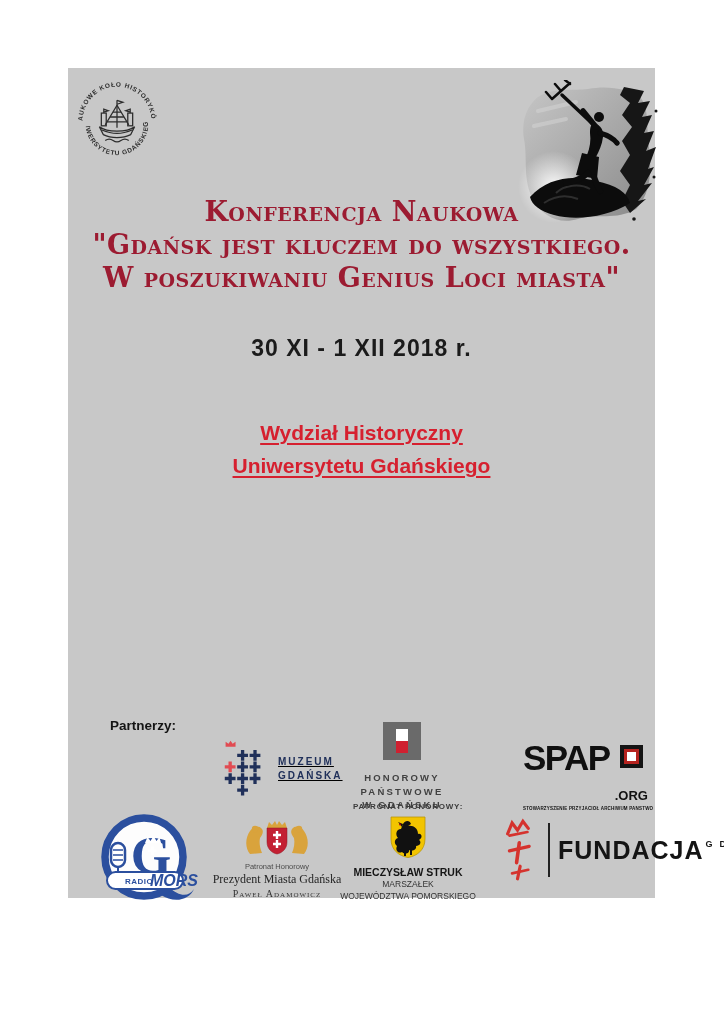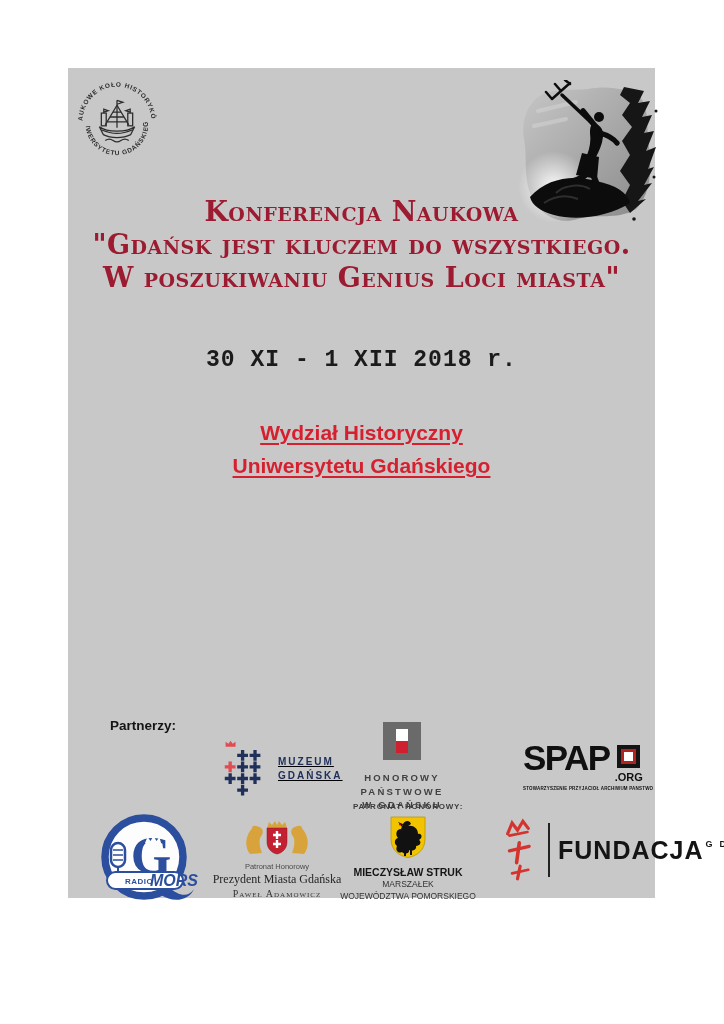--- a/index.html
+++ b/index.html
@@ -12,22 +12,22 @@
   
   .club-logo{left:2px;top:2px;width:94px;height:94px;}
 
   
   .neptune{left:436px;top:12px;width:158px;height:154px;}
 
   
   .title-block{left:0;right:0;top:127px;text-align:center;
     font-family:"DejaVu Serif",serif;font-variant:small-caps;font-weight:600;
     font-size:27px;line-height:33px;color:#9c1b31;letter-spacing:0.5px;}
-  .date-line{left:0;right:0;top:279px;text-align:center;font-weight:800;
-    font-size:23px;letter-spacing:1px;color:#1b1b1b;font-family:Liberation Mono, monospace;}
+  .date-line{left:0;right:0;top:267px;text-align:center;font-weight:800;
+    font-size:23px;letter-spacing:1px;color:#1b1b1b;}
   .venue-block{left:0;right:0;top:348px;text-align:center;font-weight:800;
     font-size:21px;line-height:33px;color:#d6202f;}
   .venue-block div{text-decoration:underline;text-decoration-thickness:1.5px;text-underline-offset:3px;}
 
   
   .partners-label{left:42px;top:650px;font-size:13.5px;font-weight:800;color:#141414;}
 
   .wydzial{left:17px;top:674px;display:flex;gap:9px;align-items:flex-start;}
   .tri-col{display:flex;flex-direction:column;gap:5px;padding-top:2px;}
   .tri-down{width:0;height:0;border-left:14px solid transparent;border-right:14px solid transparent;border-top:22px solid #f5822a;}
@@ -42,21 +42,21 @@
   .archiwum-sq{display:inline-block;width:38px;height:38px;background:#6a6a6a;position:relative;}
   .archiwum-sq .flag{position:absolute;left:13px;top:7px;width:12px;height:24px;background:#ffffff;}
   .archiwum-sq .flag:after{content:"";position:absolute;left:0;top:12px;width:12px;height:12px;background:#cf2030;}
   .archiwum-name{margin-top:7px;font-size:9.5px;font-weight:700;letter-spacing:2.2px;color:#414141;line-height:13.5px;}
 
   .spap{left:455px;top:673px;width:130px;}
   .spap-row{display:flex;align-items:flex-start;gap:5px;}
   .spap-name{font-size:35px;font-weight:900;letter-spacing:-1.5px;color:#101010;line-height:34px;font-stretch:condensed;}
   .spap-glyph-wrap{display:flex;flex-direction:column;align-items:center;margin-top:4px;}
   .spap-glyph{width:9px;height:9px;background:#ffffff;border:3px solid #b5231f;box-shadow:0 0 0 4px #141414;margin:4px;}
-  .spap-suffix{font-size:11px;font-weight:700;color:#101010;margin-top:3px;}
+  .spap-suffix{font-size:13px;font-weight:700;color:#101010;margin-top:20px;}
   .spap-tagline{margin-top:3px;font-size:4.5px;font-weight:600;color:#101010;white-space:nowrap;overflow:hidden;letter-spacing:0.2px;}
 
   .patronat-label{left:272px;top:734px;width:136px;text-align:center;font-size:8px;font-weight:700;letter-spacing:0.8px;color:#3c3c3c;}
 
   .mors{left:27px;top:745px;width:104px;height:92px;}
 
   .prezydent{left:139px;top:752px;width:140px;text-align:center;}
   .prez-line1{font-size:7.5px;color:#4a4a4a;margin-top:2px;}
   .prez-line2{font-family:"Liberation Serif",serif;font-size:12px;color:#262626;margin-top:1px;}
   .prez-line3{font-family:"Liberation Serif",serif;font-variant:small-caps;font-size:10px;letter-spacing:1px;color:#333333;margin-top:1px;}

